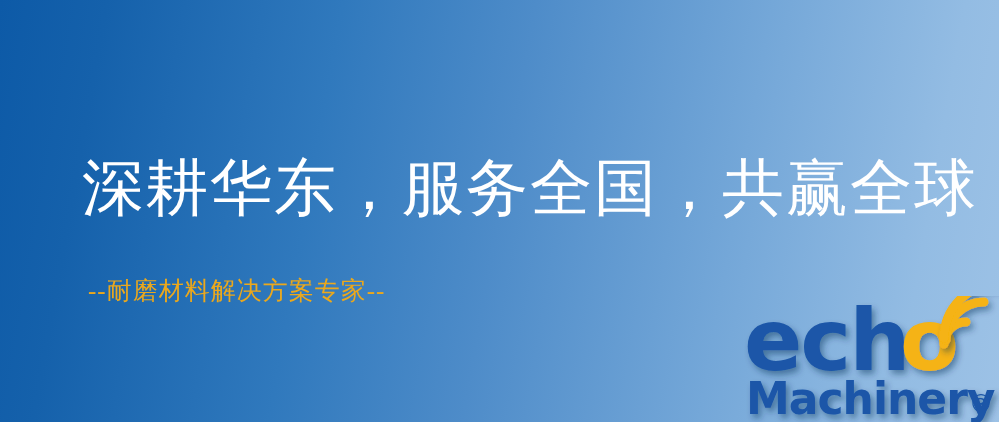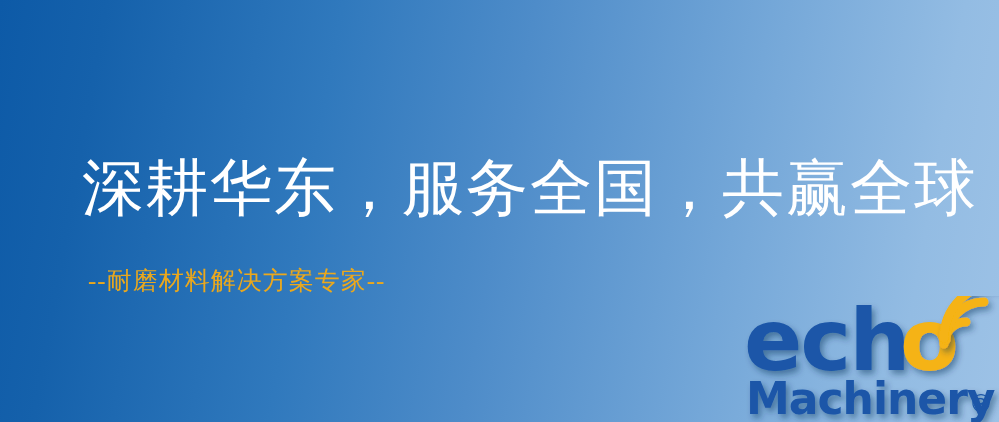--- a/index.html
+++ b/index.html
@@ -36,21 +36,21 @@
     color: #ffffff;
     letter-spacing: 2px;
     white-space: nowrap;
     font-weight: 400;
   }
 
   
   #subtitle {
     position: absolute;
     left: 88px;
-    top: 266px;
+    top: 276px;
     font-family: "Liberation Serif", "DejaVu Serif", serif;
     font-size: 25px;
     line-height: 30px;
     color: #eba81c;
     letter-spacing: 1px;
     white-space: nowrap;
     font-weight: 400;
   }
 
   

